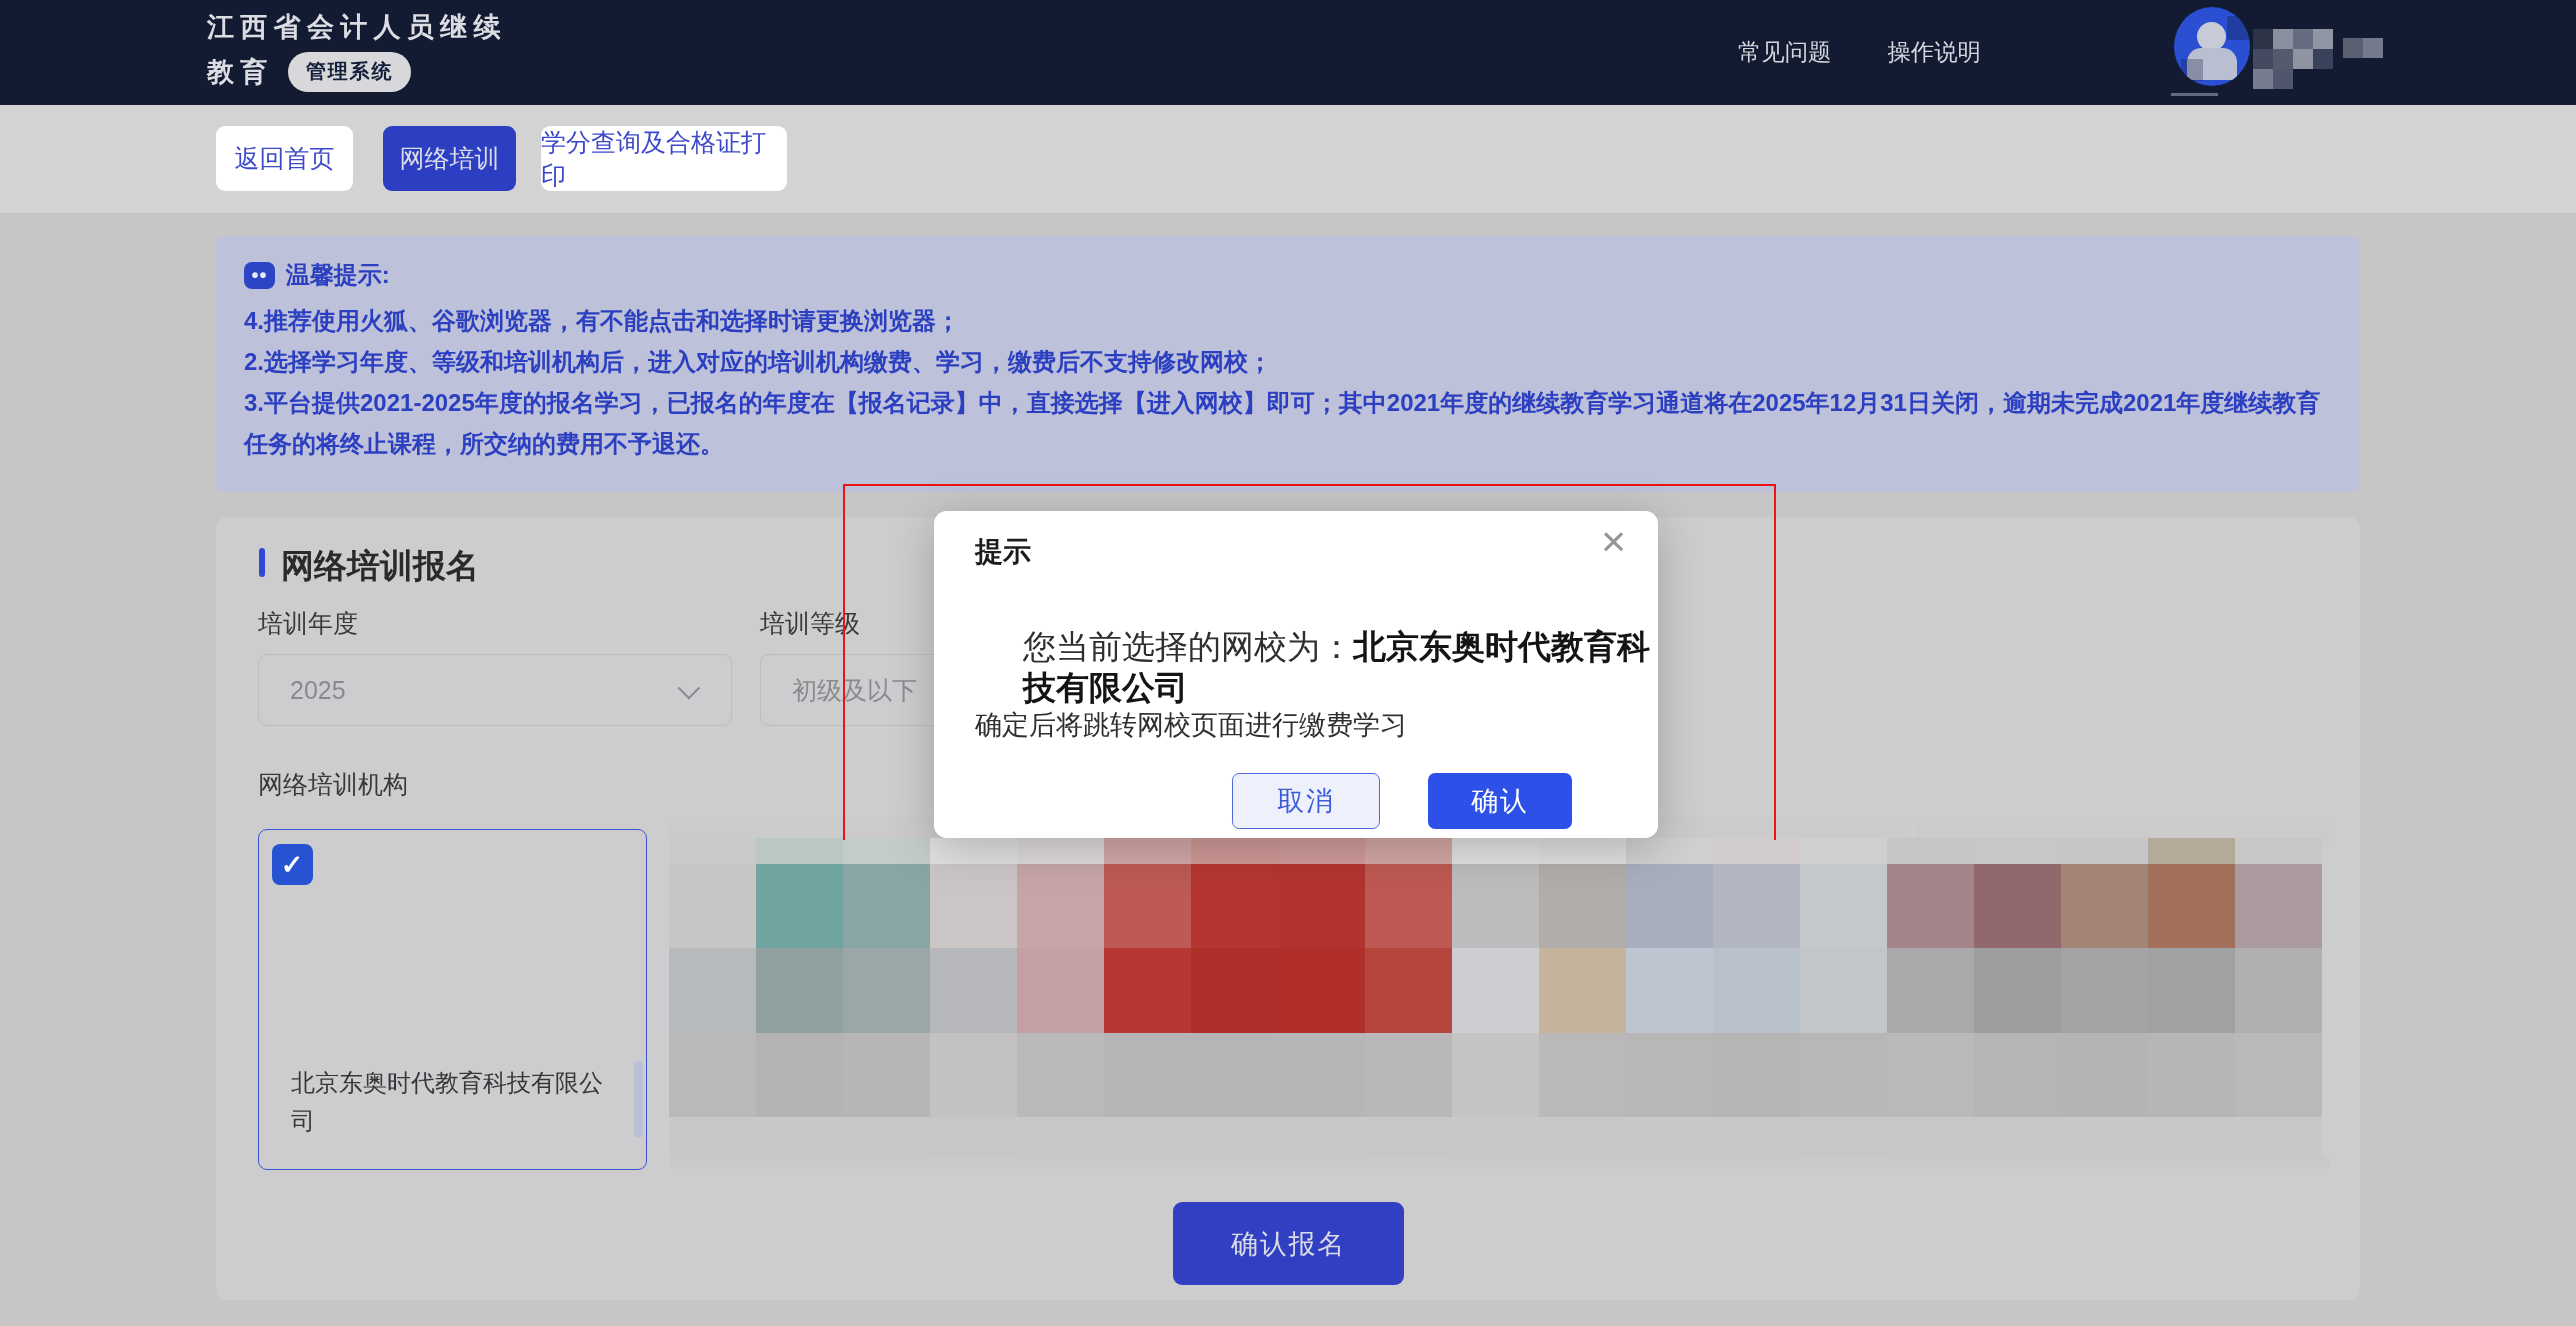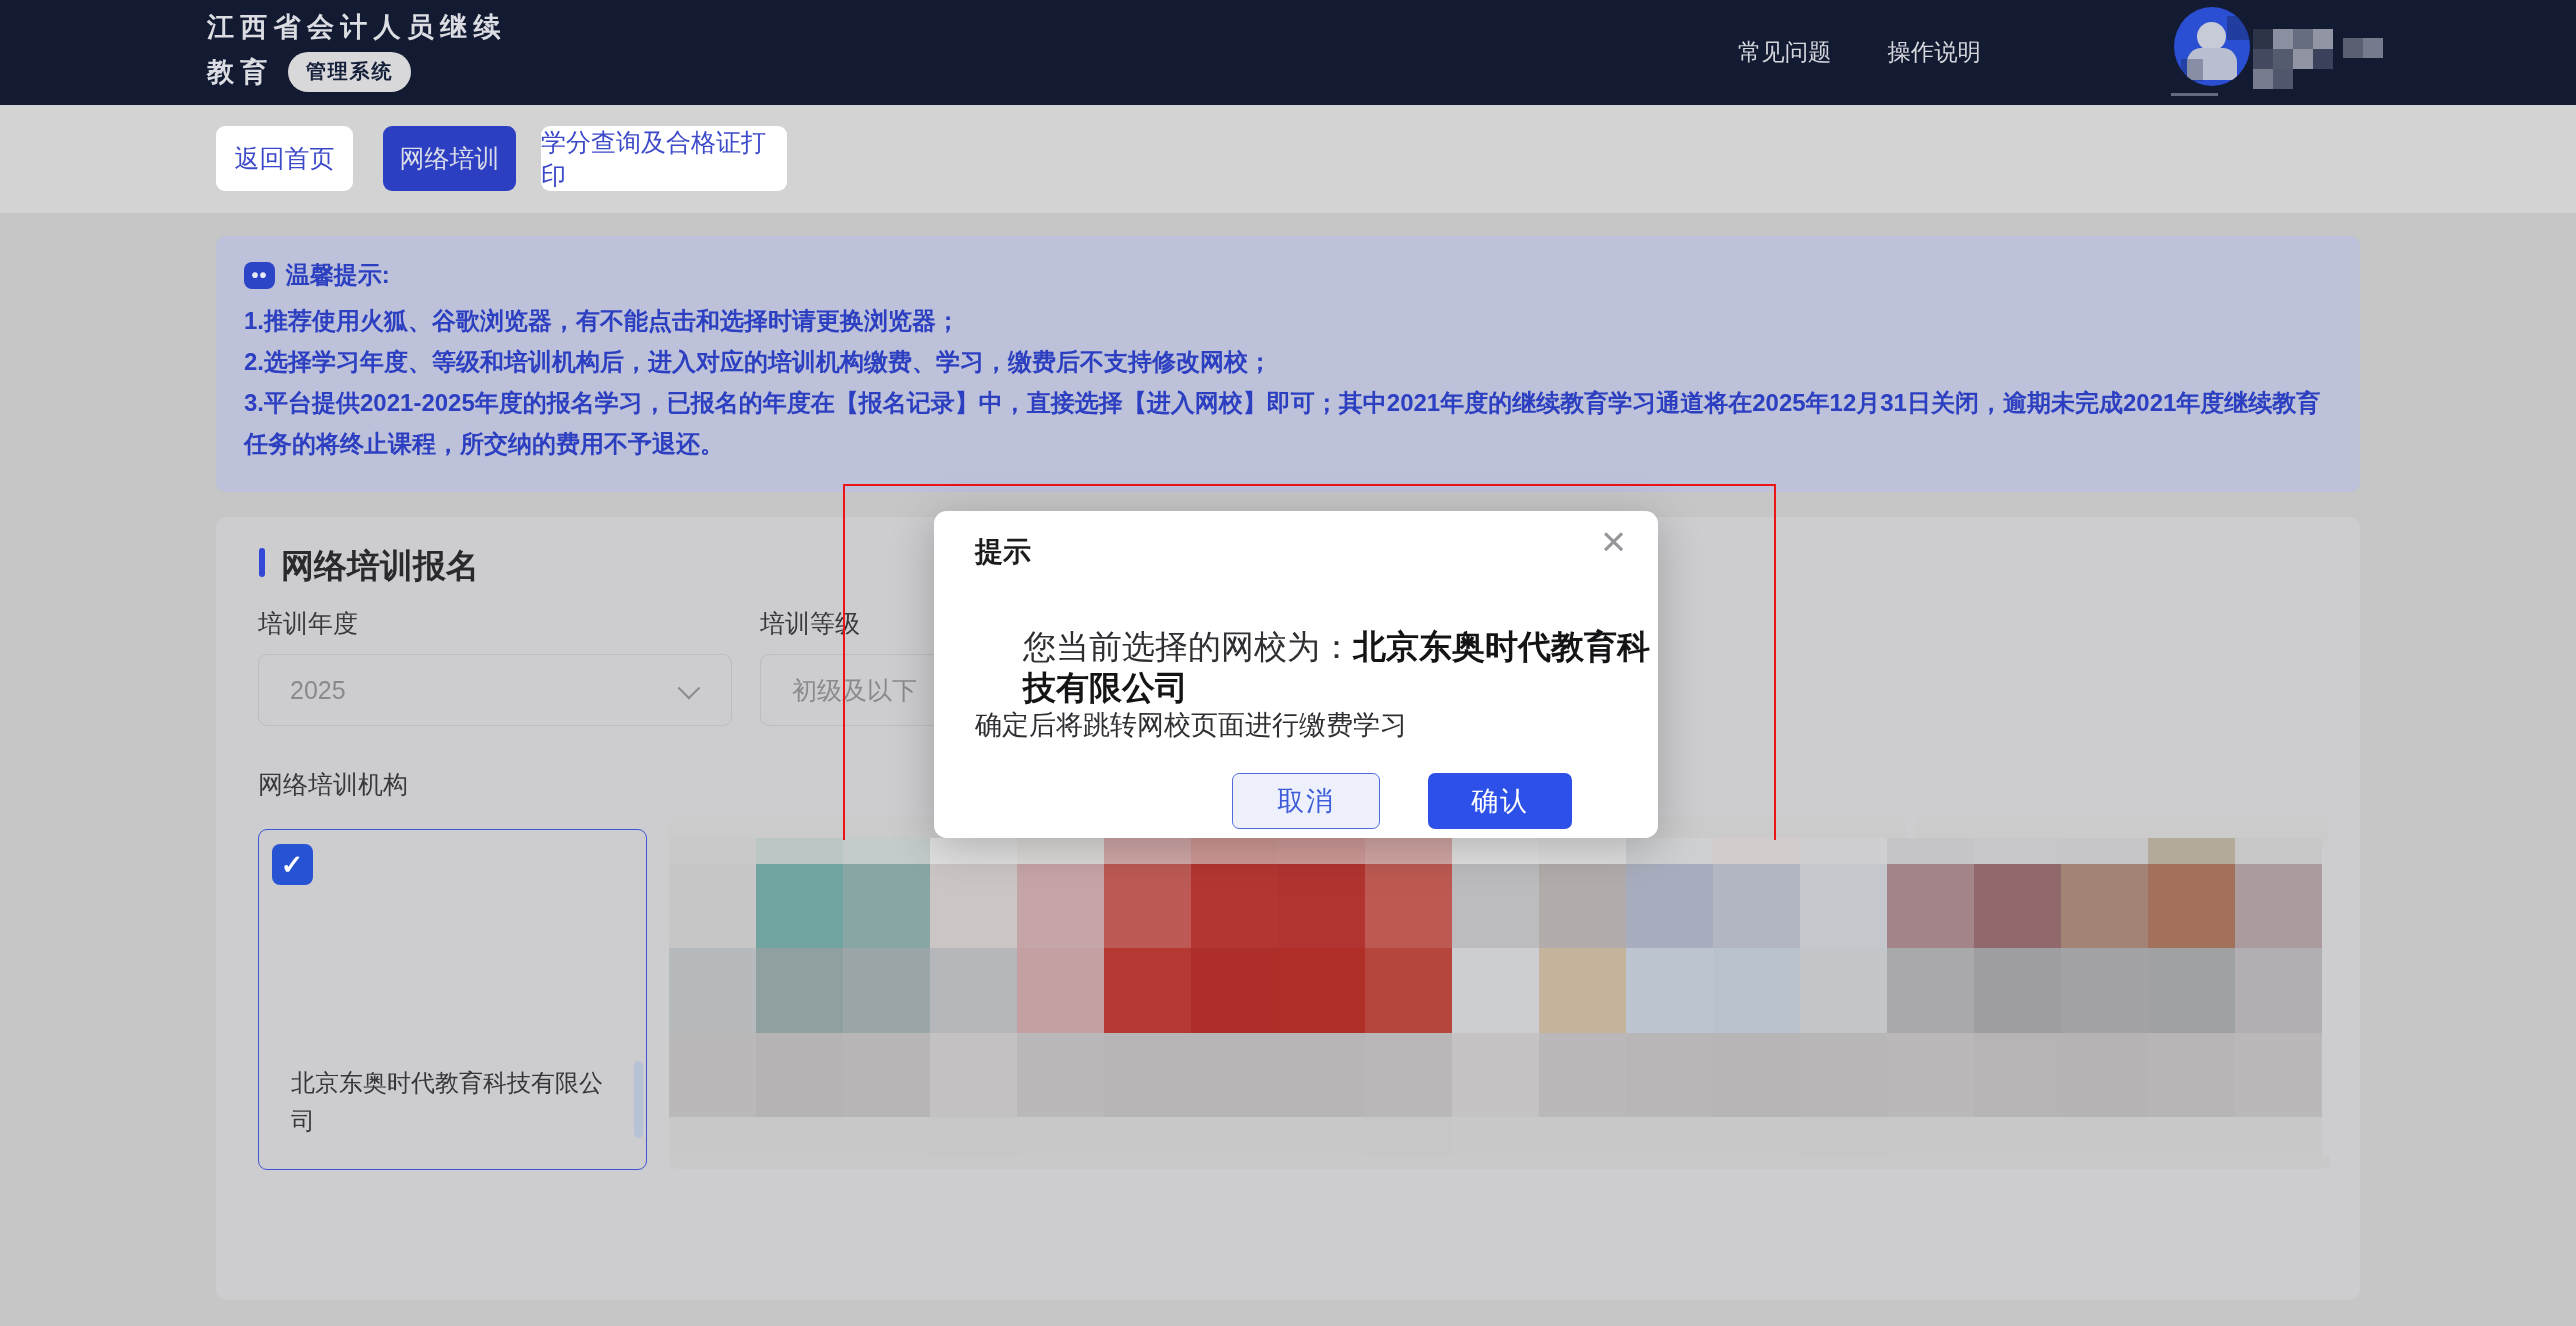--- a/index.html
+++ b/index.html
@@ -125,21 +125,21 @@
       <div class="tab-btn active" style="left: 383px; width: 133px; z-index: 2;">网络培训</div>
       <div class="tab-btn" style="left: 541px; width: 246px; z-index: 2;">学分查询及合格证打印</div>
     </div>
 
   <div id="tips">
     <div class="tips-title-row">
       <span class="tips-icon">••</span>
       <span class="tips-title">温馨提示:</span>
     </div>
     <div id="tips-lines">
-        <div class="tips-line">1.推荐使用火狐、谷歌浏览器，有不能点击和选择时请更换浏览器；</div>
+        <div class="tips-line">4.推荐使用火狐、谷歌浏览器，有不能点击和选择时请更换浏览器；</div>
         <div class="tips-line">2.选择学习年度、等级和培训机构后，进入对应的培训机构缴费、学习，缴费后不支持修改网校；</div>
         <div class="tips-line">3.平台提供2021-2025年度的报名学习，已报名的年度在【报名记录】中，直接选择【进入网校】即可；其中2021年度的继续教育学习通道将在2025年12月31日关闭，逾期未完成2021年度继续教育任务的将终止课程，所交纳的费用不予退还。</div>
       </div>
   </div>
 
   <div id="panel"></div>
   <div class="sec-bar"></div>
   <div class="sec-title">网络培训报名</div>
 
   <div class="fld-label" style="left:258px;top:607px;">培训年度</div>
@@ -269,20 +269,21 @@
         <div style="background: rgb(199, 199, 200); height: 100%;"></div>
         <div style="background: rgb(200, 200, 201); height: 100%;"></div>
         <div style="background: rgb(200, 200, 201); height: 100%;"></div>
         <div style="background: rgb(200, 200, 201); height: 100%;"></div>
         <div style="background: rgb(200, 200, 201); height: 100%;"></div>
         <div style="background: rgb(200, 200, 201); height: 100%;"></div>
       </div>
     </div>
   <div id="mosaic-bottom"></div>
 
+  <div id="submit-btn">确认报名</div>
 
   <div id="red-rect"></div>
 
   <div id="modal">
     <div class="modal-title">提示</div>
     <div class="modal-close">×</div>
     <div class="modal-body">
       <span>您当前选择的网校为：</span><b>北京东奥时代教育科技有限公司</b>
     </div>
     <div class="modal-line2">确定后将跳转网校页面进行缴费学习</div>

